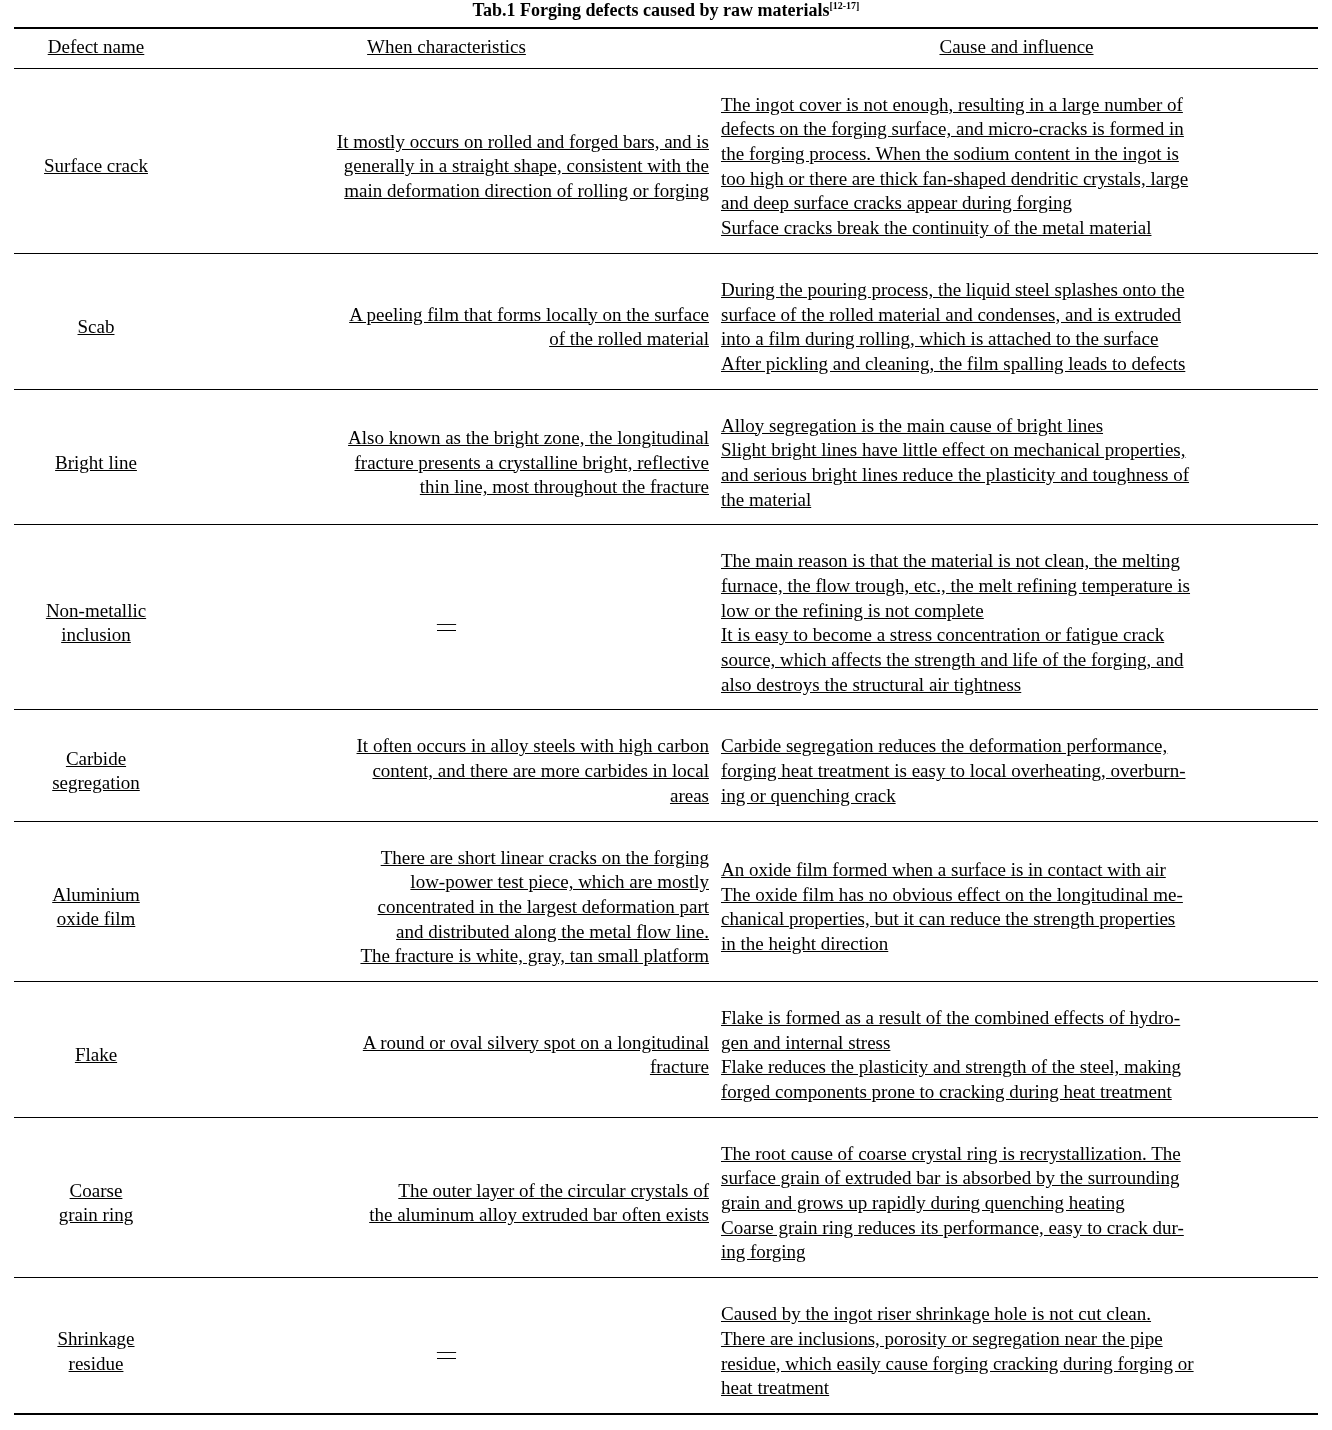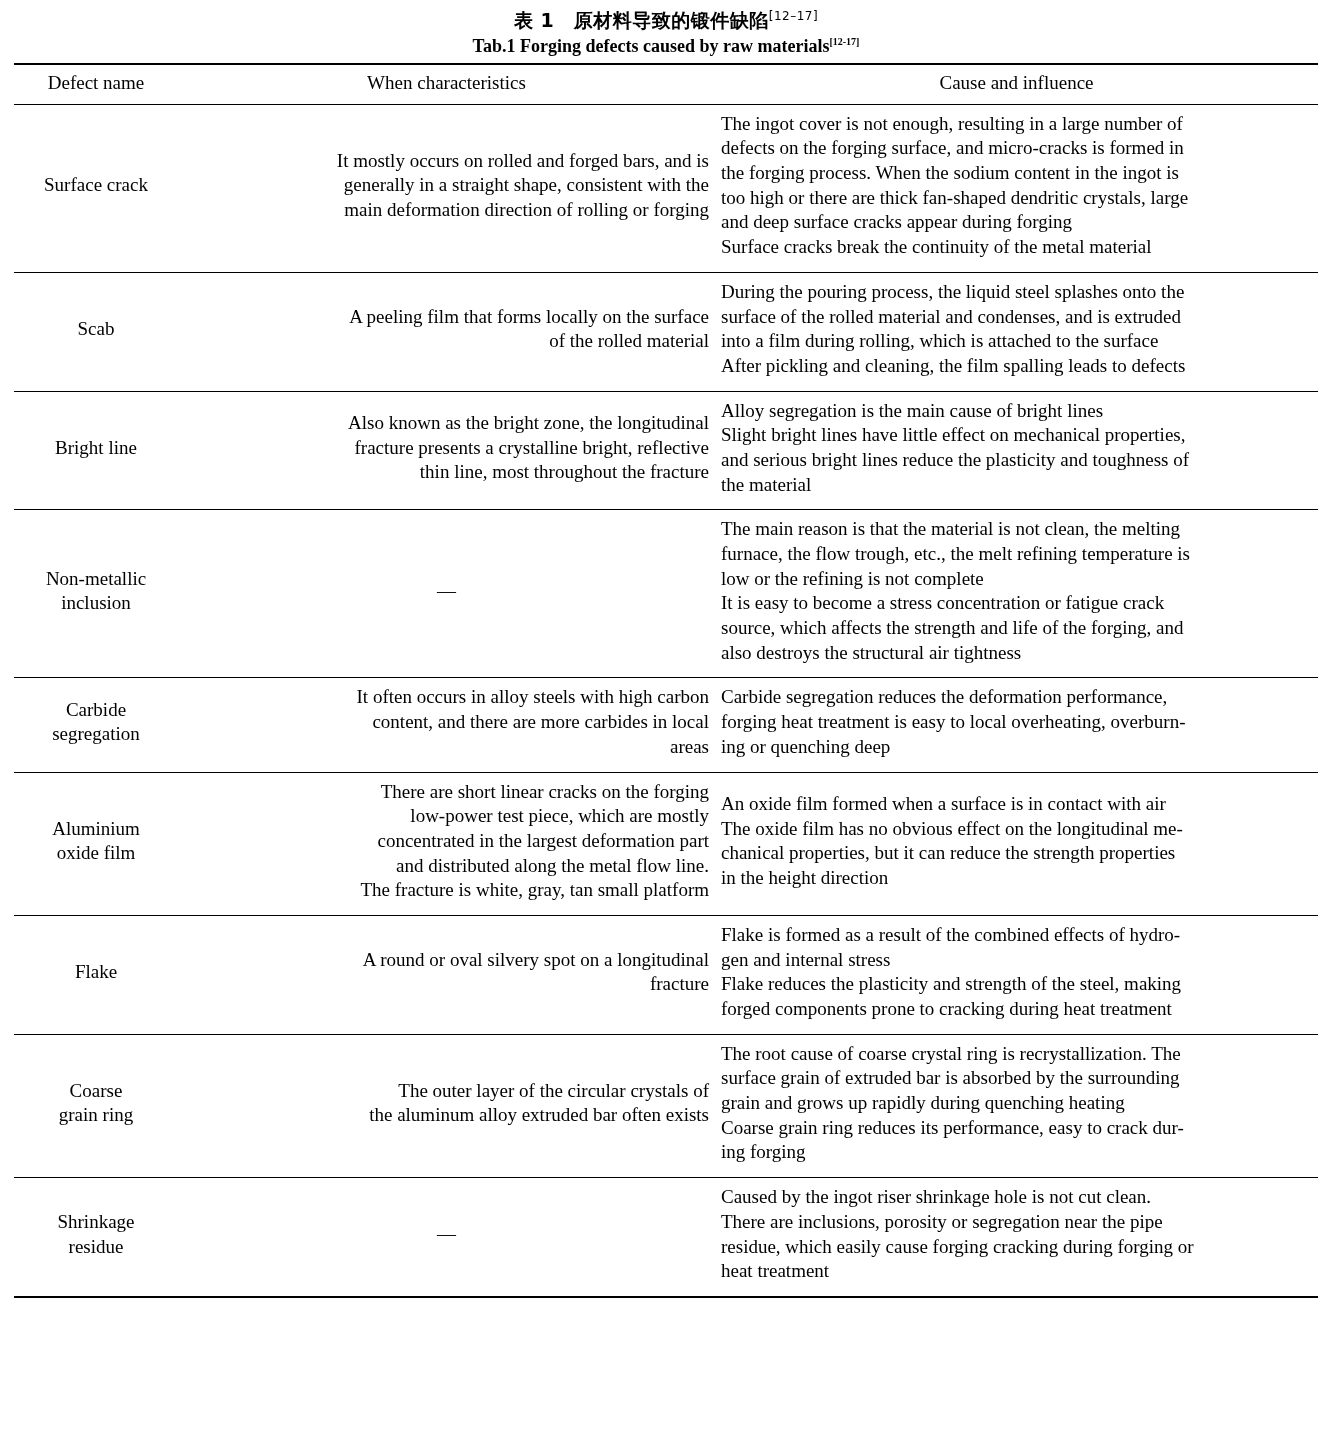--- a/index.html
+++ b/index.html
@@ -57,21 +57,21 @@
   }
   .rule-top {
     border-top: 2.2px solid #000;
   }
   .rule-head {
     border-bottom: 1px solid #000;
   }
   table.defects tbody tr td {
     border-bottom: 1px solid #000;
     vertical-align: middle;
-    padding: 7px 6px 12px 6px;
+    padding: 24px 6px 12px 6px;
   }
   table.defects tbody tr:last-child td {
     border-bottom: none;
   }
   td.c-name {
     width: 152px;
     text-align: center;
     padding-left: 8px;
   }
   td.c-char {
@@ -93,29 +93,26 @@
     display: block;
   }
   .hdr-name { width: 152px; }
   .hdr-char { width: 525px; }
 </style>
 </head>
 <body>
 
 <div class="page">
 
-  <div class="caption-cn">
-    <span>表 1　原材料导致的锻件缺陷</span><span class="sup">[12–17]</span>
-  </div>
 
   <div class="caption-en">
     <span>Tab.1 Forging defects caused by raw materials</span><span class="sup">[12-17]</span>
   </div>
 
-  <table class="defects" style="border-bottom: 2.2px solid rgb(0, 0, 0);">
+  <table class="defects" style="border-bottom: 2.2px solid rgb(0, 0, 0); text-decoration: underline;">
     <thead>
       <tr class="rule-top rule-head">
         <th class="hdr-name">Defect name</th>
         <th class="hdr-char">When characteristics</th>
         <th>Cause and influence</th>
       </tr>
     </thead>
     <tbody id="tbody">
         <tr>
           <td class="c-name">
@@ -187,21 +184,21 @@
             <span class="line">segregation</span>
           </td>
           <td class="c-char">
             <span class="line">It often occurs in alloy steels with high carbon</span>
             <span class="line">content, and there are more carbides in local</span>
             <span class="line">areas</span>
           </td>
           <td class="c-cause">
             <span class="line">Carbide segregation reduces the deformation performance,</span>
             <span class="line">forging heat treatment is easy to local overheating, overburn-</span>
-            <span class="line">ing or quenching deep</span>
+            <span class="line">ing or quenching crack</span>
           </td>
         </tr>
         <tr>
           <td class="c-name">
             <span class="line">Aluminium</span>
             <span class="line">oxide film</span>
           </td>
           <td class="c-char">
             <span class="line">There are short linear cracks on the forging</span>
             <span class="line">low-power test piece, which are mostly</span>

